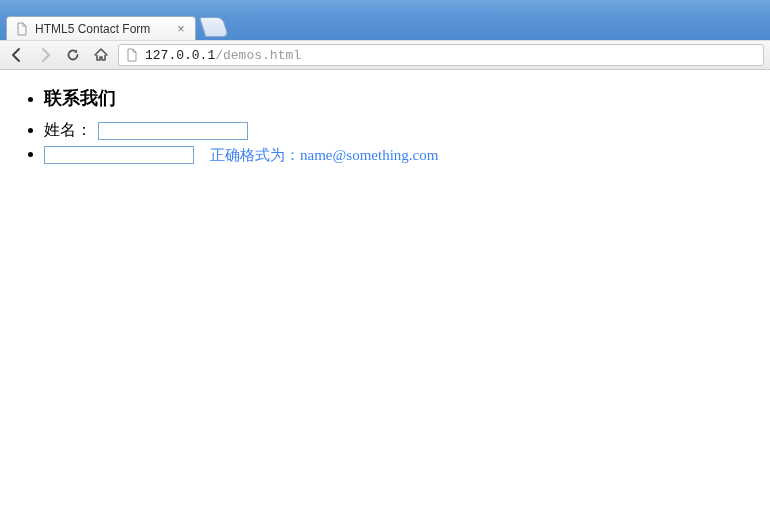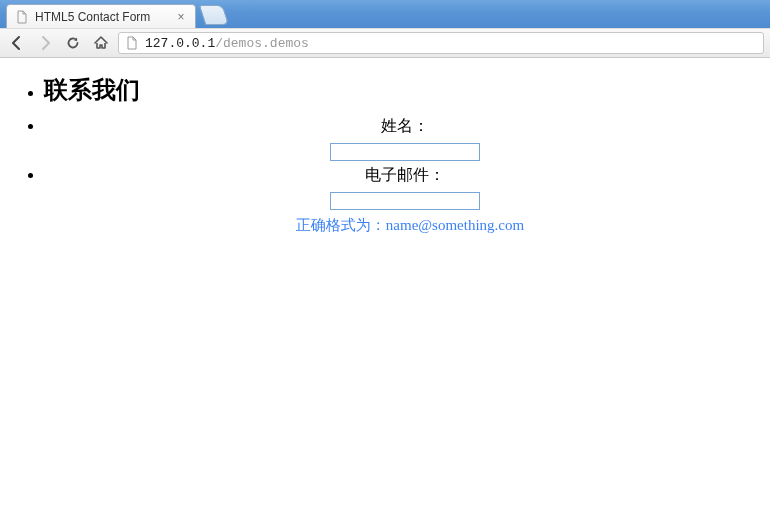--- a/index.html
+++ b/index.html
@@ -11,21 +11,21 @@
     font-size: 13px;
     background: #fff;
     overflow: hidden;
   }
 
   
   .chrome {
     width: 770px;
   }
   .tabstrip {
-    height: 28px;
+    height: 40px;
     background: linear-gradient(to bottom, #6fa6e0 0%, #5a95d6 40%, #4f8bd0 100%);
     display: flex;
     align-items: flex-end;
     padding-left: 6px;
     box-sizing: border-box;
   }
   .tab {
     height: 24px;
     width: 190px;
     background: linear-gradient(to bottom, #fdfdfd, #f3f3f3);
@@ -124,34 +124,33 @@
     font-size: 16px;
     color: #000;
   }
   .page ul {
     margin: 0;
     padding-left: 40px;
     list-style: disc;
   }
   .page ul > li { margin: 4px 0; }
   .page h2 {
-    font-size: 24px;
+    font-size: 18px;
     font-weight: bold;
     margin: 6px 0 10px 0;
     font-family: Liberation Sans, sans-serif;
   }
   .reqnote {
     margin: 4px 0 8px 0;
   }
   .field-row {
     display: flex;
     align-items: center;
     gap: 6px;
     font-size: 16px;
-    flex-direction: column;
   }
   .field-row input[type="text"] {
     height: 18px;
     width: 150px;
     border: 1px solid #7aa6d6;
     background: #fff;
     box-sizing: border-box;
     font-family: inherit;
     font-size: 13px;
     padding: 0 2px;
@@ -205,39 +204,38 @@
       </svg>
     </div>
     <div class="urlbar">
       <span class="pageicon">
         <svg width="14" height="14" viewBox="0 0 14 14">
           <path d="M3 1 h5 l3 3 v9 h-8 z" fill="none" stroke="#9a9a9a" stroke-width="1"></path>
           <path d="M8 1 v3 h3" fill="none" stroke="#9a9a9a" stroke-width="1"></path>
         </svg>
       </span>
       <span class="host">127.0.0.1</span>
-        <span class="path">/demos.demos</span>
+        <span class="path">/demos.html</span>
     </div>
   </div>
 </div>
 
 <div class="viewport">
   <div class="page">
     <ul>
       <li>
         <h2>联系我们</h2>
       </li>
       <li>
         <div class="field-row">
           <span>姓名：</span>
           <input type="text" value="" style="">
         </div>
       </li>
       <li>
         <div class="field-row">
-          <span>电子邮件：</span>
           <input type="text" value="" style="">
           <span class="hint">正确格式为：name@something.com</span>
         </div>
       </li>
     </ul>
   </div>
 </div>
 
 </body></html>

